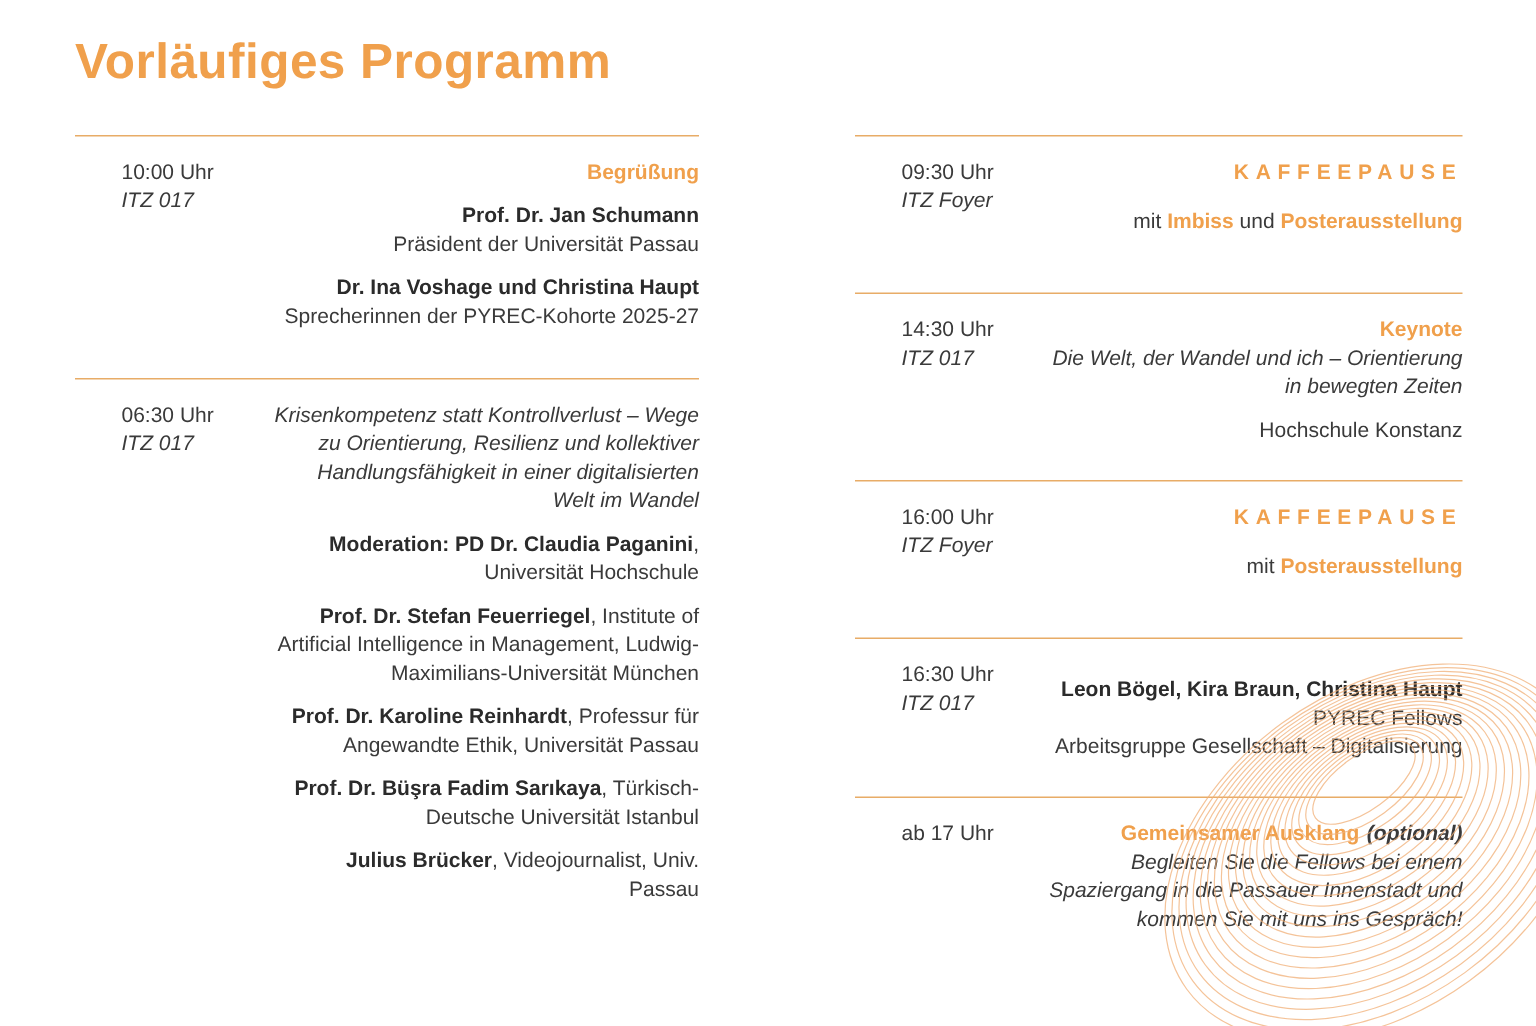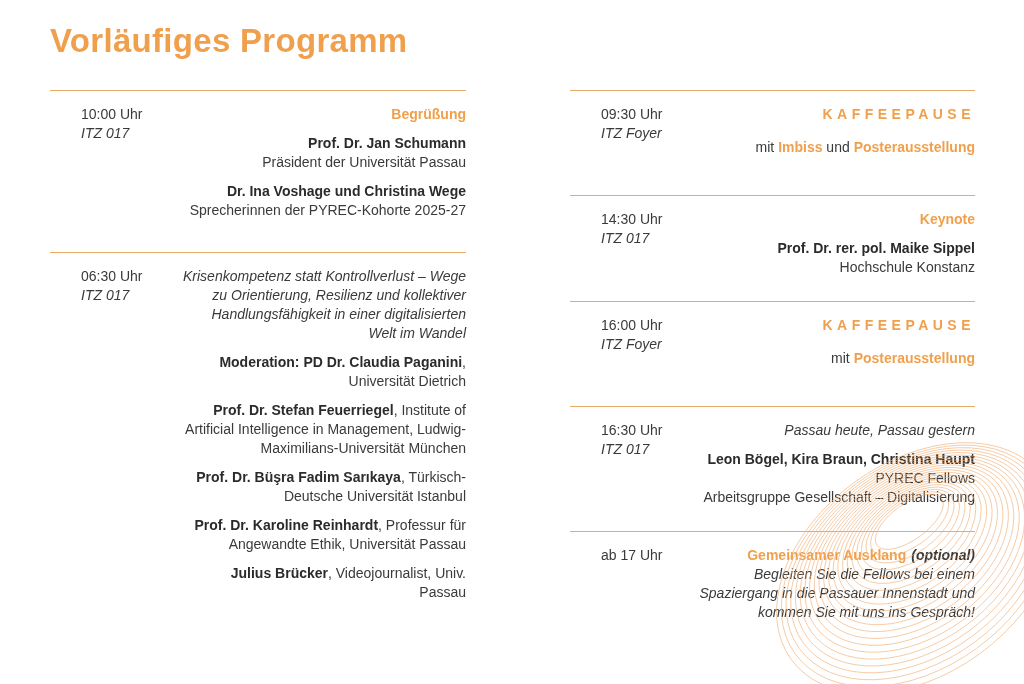--- a/index.html
+++ b/index.html
@@ -56,47 +56,47 @@
           <div>10:00 Uhr</div>
           <div class="loc">ITZ 017</div>
         </div>
         <div class="what">
           <h2 class="s-title">Begrüßung</h2>
           <p class="person">
             <strong>Prof. Dr. Jan Schumann</strong>
             <span class="pline">Präsident der Universität Passau</span>
           </p>
           <p class="person">
-            <strong>Dr. Ina Voshage und Christina Wege</strong>
+            <strong>Dr. Ina Voshage und Christina Haupt</strong>
             <span class="pline">Sprecherinnen der PYREC-Kohorte 2025-27</span>
           </p>
         </div>
       </section>
 
       <hr class="divider">
 
       <section class="session">
         <div class="when">
           <div>06:30 Uhr</div>
           <div class="loc">ITZ 017</div>
         </div>
         <div class="what">
           <p class="desc">Krisenkompetenz statt Kontrollverlust – Wege zu Orientierung, Resilienz und kollektiver Handlungsfähigkeit in einer digitalisierten Welt im Wandel</p>
           <p class="person">
             <strong>Moderation: PD Dr. Claudia Paganini</strong><span>,</span>
-            <span class="pline">Universität Dietrich</span>
+            <span class="pline">Universität Hochschule</span>
           </p>
           <p class="person">
             <strong>Prof. Dr. Stefan Feuerriegel</strong><span>, Institute of Artificial Intelligence in Management, Ludwig-Maximilians-Universität München</span>
           </p>
           <p class="person">
+            <strong>Prof. Dr. Karoline Reinhardt</strong><span>, Professur für Angewandte Ethik, Universität Passau</span>
+          </p>
+          <p class="person">
             <strong>Prof. Dr. Büşra Fadim Sarıkaya</strong><span>, Türkisch-Deutsche Universität Istanbul</span>
-          </p>
-          <p class="person">
-            <strong>Prof. Dr. Karoline Reinhardt</strong><span>, Professur für Angewandte Ethik, Universität Passau</span>
           </p>
           <p class="person">
             <strong>Julius Brücker</strong><span>, Videojournalist, Univ. Passau</span>
           </p>
         </div>
       </section>
     </div>
 
     <div class="col col-right">
       <hr class="divider">
@@ -114,22 +114,22 @@
 
       <hr class="divider">
 
       <section class="session">
         <div class="when">
           <div>14:30 Uhr</div>
           <div class="loc">ITZ 017</div>
         </div>
         <div class="what">
           <h2 class="s-title">Keynote</h2>
-          <p class="person">
-            <strong>Prof. Dr. rer. pol. Maike Sippel</strong>
+          <p class="desc">Die Welt, der Wandel und ich – Orientierung in bewegten Zeiten</p>
+          <p class="person">
             <span class="pline">Hochschule Konstanz</span>
           </p>
         </div>
       </section>
 
       <hr class="divider">
 
       <section class="session">
         <div class="when">
           <div>16:00 Uhr</div>
@@ -142,21 +142,20 @@
       </section>
 
       <hr class="divider">
 
       <section class="session">
         <div class="when">
           <div>16:30 Uhr</div>
           <div class="loc">ITZ 017</div>
         </div>
         <div class="what">
-          <p class="desc">Passau heute, Passau gestern</p>
           <p class="person">
             <strong>Leon Bögel, Kira Braun, Christina Haupt</strong>
             <span class="pline">PYREC Fellows</span>
             <span class="pline">Arbeitsgruppe Gesellschaft – Digitalisierung</span>
           </p>
         </div>
       </section>
 
       <hr class="divider">
 

